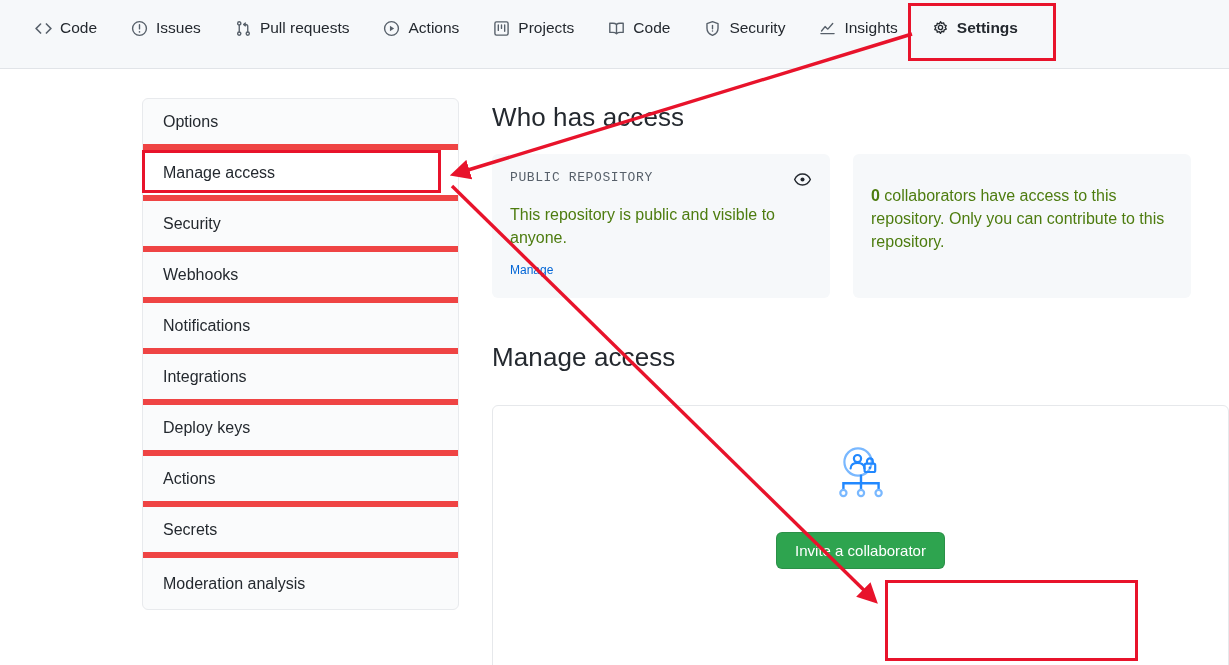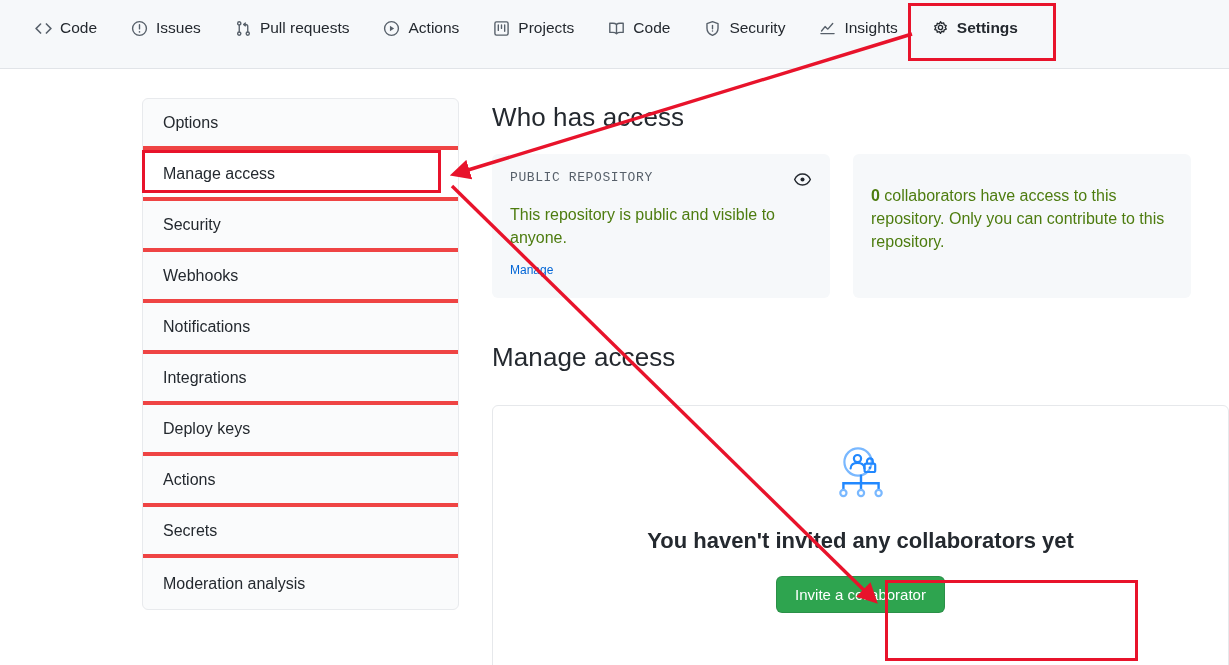--- a/index.html
+++ b/index.html
@@ -78,21 +78,21 @@
     box-sizing: border-box;
     overflow: hidden;
   }
   .side-item {
     height: 51px;
     display: flex;
     align-items: center;
     padding-left: 20px;
     font-size: 16px;
     color: #24292f;
-    border-bottom: 4px solid #ef4444;
+    border-bottom: 6px solid #ef4444;
     box-sizing: border-box;
     cursor: pointer;
   }
   .side-item:last-child { border-bottom: none; }
   .side-item.active {
     background: #ffffff;
   }
 
   
   .content {
@@ -390,21 +390,20 @@
             <rect x="36.6" y="19.6" width="10.6" height="8.4" rx="1.6" stroke="#2188ff" stroke-width="2.2"></rect>
             <path d="M39 19.4v-2.1a2.9 2.9 0 015.8 0v2.1" stroke="#2188ff" stroke-width="2.2"></path>
             <circle cx="41.9" cy="23.8" r="1.3" fill="#2188ff"></circle>
             <path d="M33 31.6v7.6M15.4 45.2v-6h35.2v6" stroke="#2188ff" stroke-width="2.4" stroke-linecap="round"></path>
             <path d="M33 39.2v6" stroke="#2188ff" stroke-width="2.4" stroke-linecap="round"></path>
             <circle cx="15.4" cy="49" r="3.1" stroke="#79b8ff" stroke-width="2.2"></circle>
             <circle cx="33" cy="49" r="3.1" stroke="#79b8ff" stroke-width="2.2"></circle>
             <circle cx="50.6" cy="49" r="3.1" stroke="#79b8ff" stroke-width="2.2"></circle>
           </svg>
         </span>
-        <div class="empty-title">You haven't invited any collaborators yet</div>
         <button class="btn-green">Invite a collaborator</button>
       </div>
     </div>
 
   </div>
 </div>
 
 <div class="anno anno-settings"></div>
 <div class="anno anno-manage"></div>
 <div class="anno anno-invite"></div>

